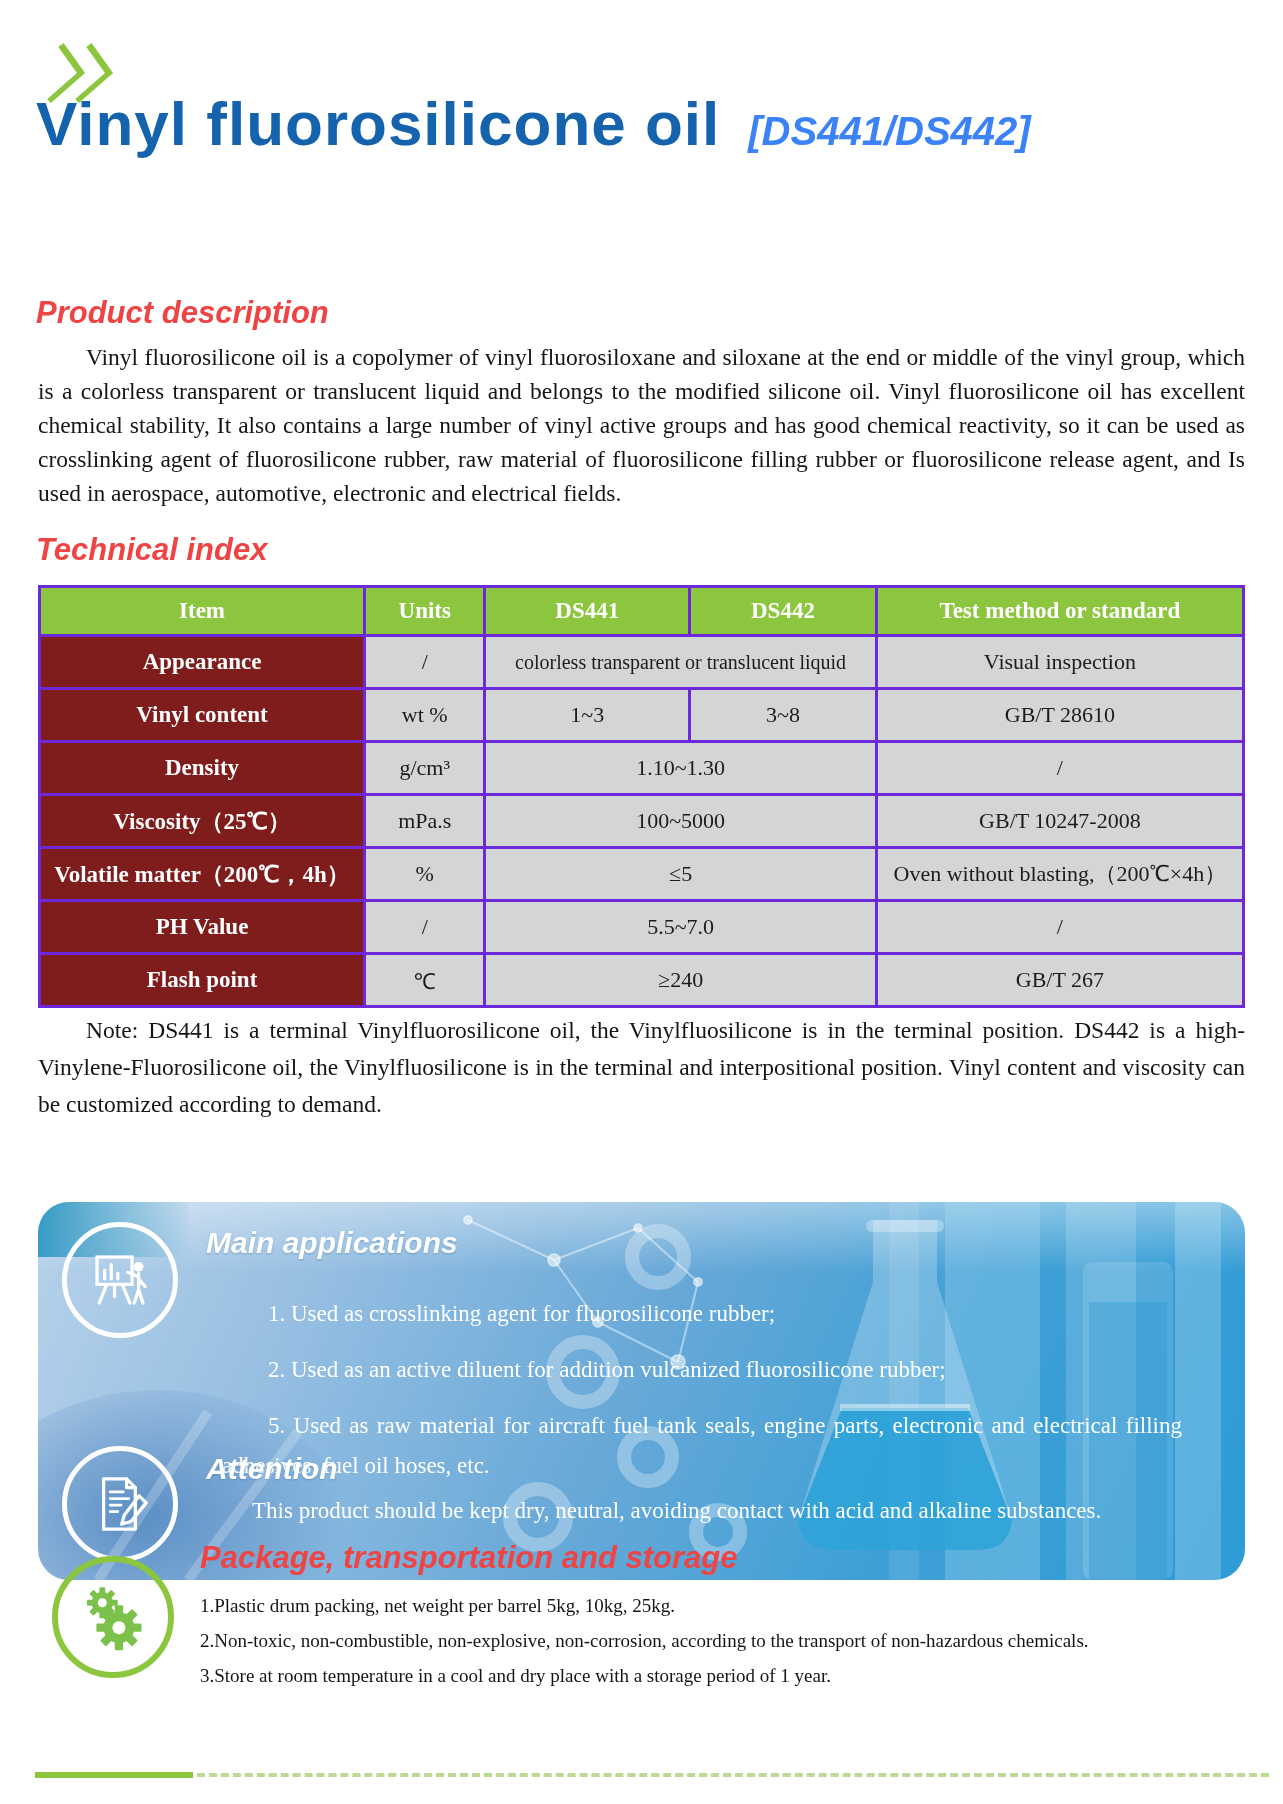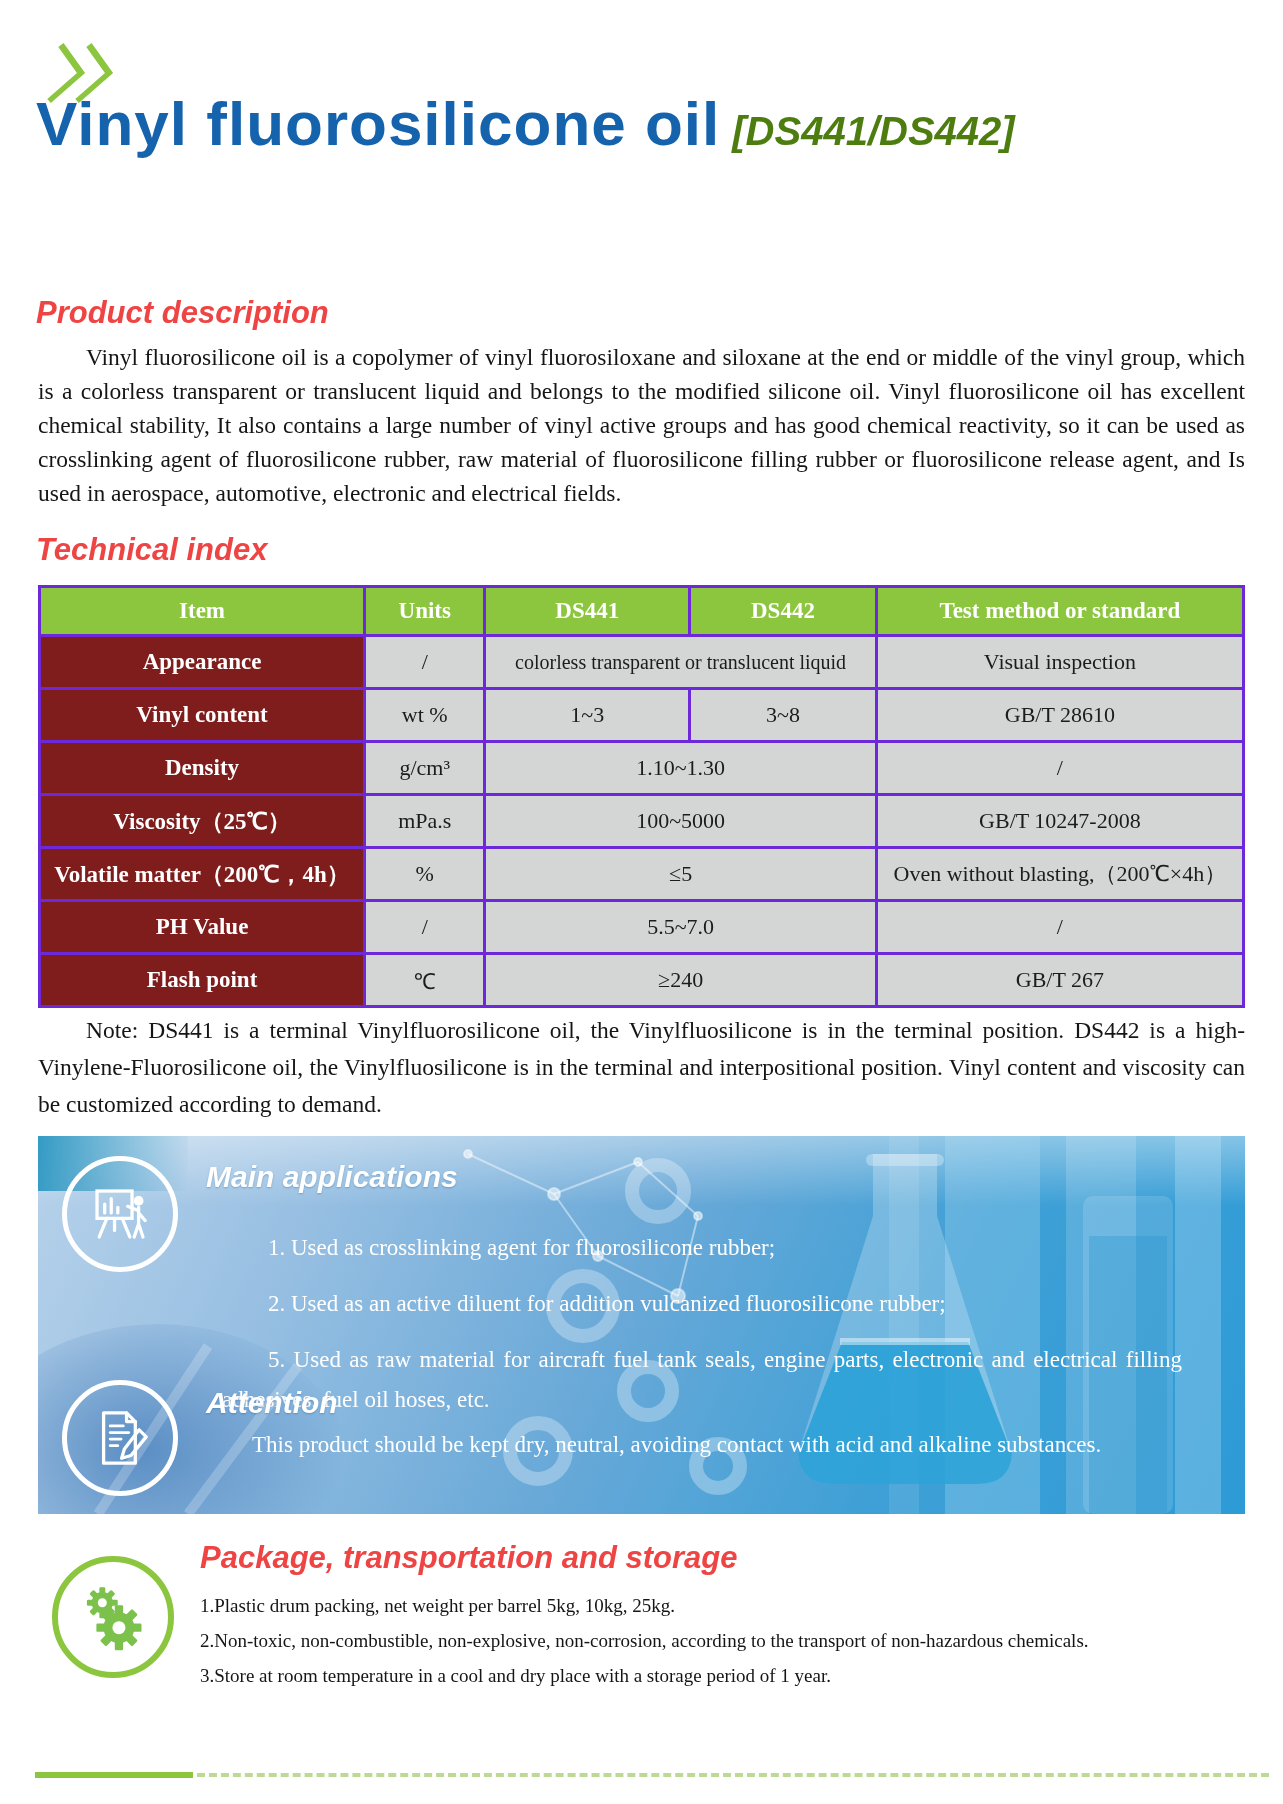--- a/index.html
+++ b/index.html
@@ -10,21 +10,21 @@
 
   
   .chevrons { position:absolute; left:38px; top:40px; }
   .title-row { position:absolute; left:36px; top:88px; white-space:nowrap; }
   .title {
     font-family:"Liberation Sans", sans-serif; font-weight:bold;
     font-size:62px; color:#1563ad; letter-spacing:1px;
   }
   .subtitle {
     font-family:"Liberation Sans", sans-serif; font-style:italic; font-weight:bold;
-    font-size:40px; color:#4d7c0f; margin-left:8px;
+    font-size:40px; color:#3b82f6; margin-left:24px;
   }
 
   
   .section-heading {
     position:absolute; font-family:"Liberation Sans", sans-serif;
     font-style:italic; font-weight:bold; font-size:31px; color:#ef4444;
     white-space:nowrap;
   }
 
   
@@ -44,21 +44,21 @@
   table.tech thead th {
     background:#8cc63e; color:#ffffff; font-weight:bold; font-size:23px; height:46px;
   }
   table.tech td { height:50px; }
   td.item-cell { background:#7f1d1d; color:#ffffff; font-weight:bold; font-size:23px; }
   td.data-cell { background:#d4d5d5; color:#1c1c1c; font-size:22px; }
   td.long-cell { font-size:20px; }
 
   
   .banner {
-    position:absolute; left:38px; top:1136px; width:1207px; height:378px; overflow:hidden;
+    position:absolute; left:38px; top:1202px; width:1207px; height:378px; overflow:hidden;border-radius:31px;
   }
   .bg-base { position:absolute; inset:0;
     background:linear-gradient(115deg,#b7d2ea 0%,#97bfe2 22%,#69a9d8 48%,#3fa0d6 72%,#2d9bd6 100%); }
   .bg-top-light { position:absolute; left:0; top:0; right:0; height:70px;
     background:linear-gradient(rgba(255,255,255,0.40), rgba(255,255,255,0)); }
   .bg-corner { position:absolute; left:0; top:0; width:150px; height:55px;
     background:linear-gradient(100deg, rgba(23,142,188,0.85), rgba(23,142,188,0)); }
   .bg-glove { position:absolute; left:-70px; bottom:-90px; width:380px; height:280px;
     border-radius:50%;
     background:radial-gradient(ellipse at 45% 45%, rgba(25,90,165,0.50), rgba(25,90,165,0) 70%); }

